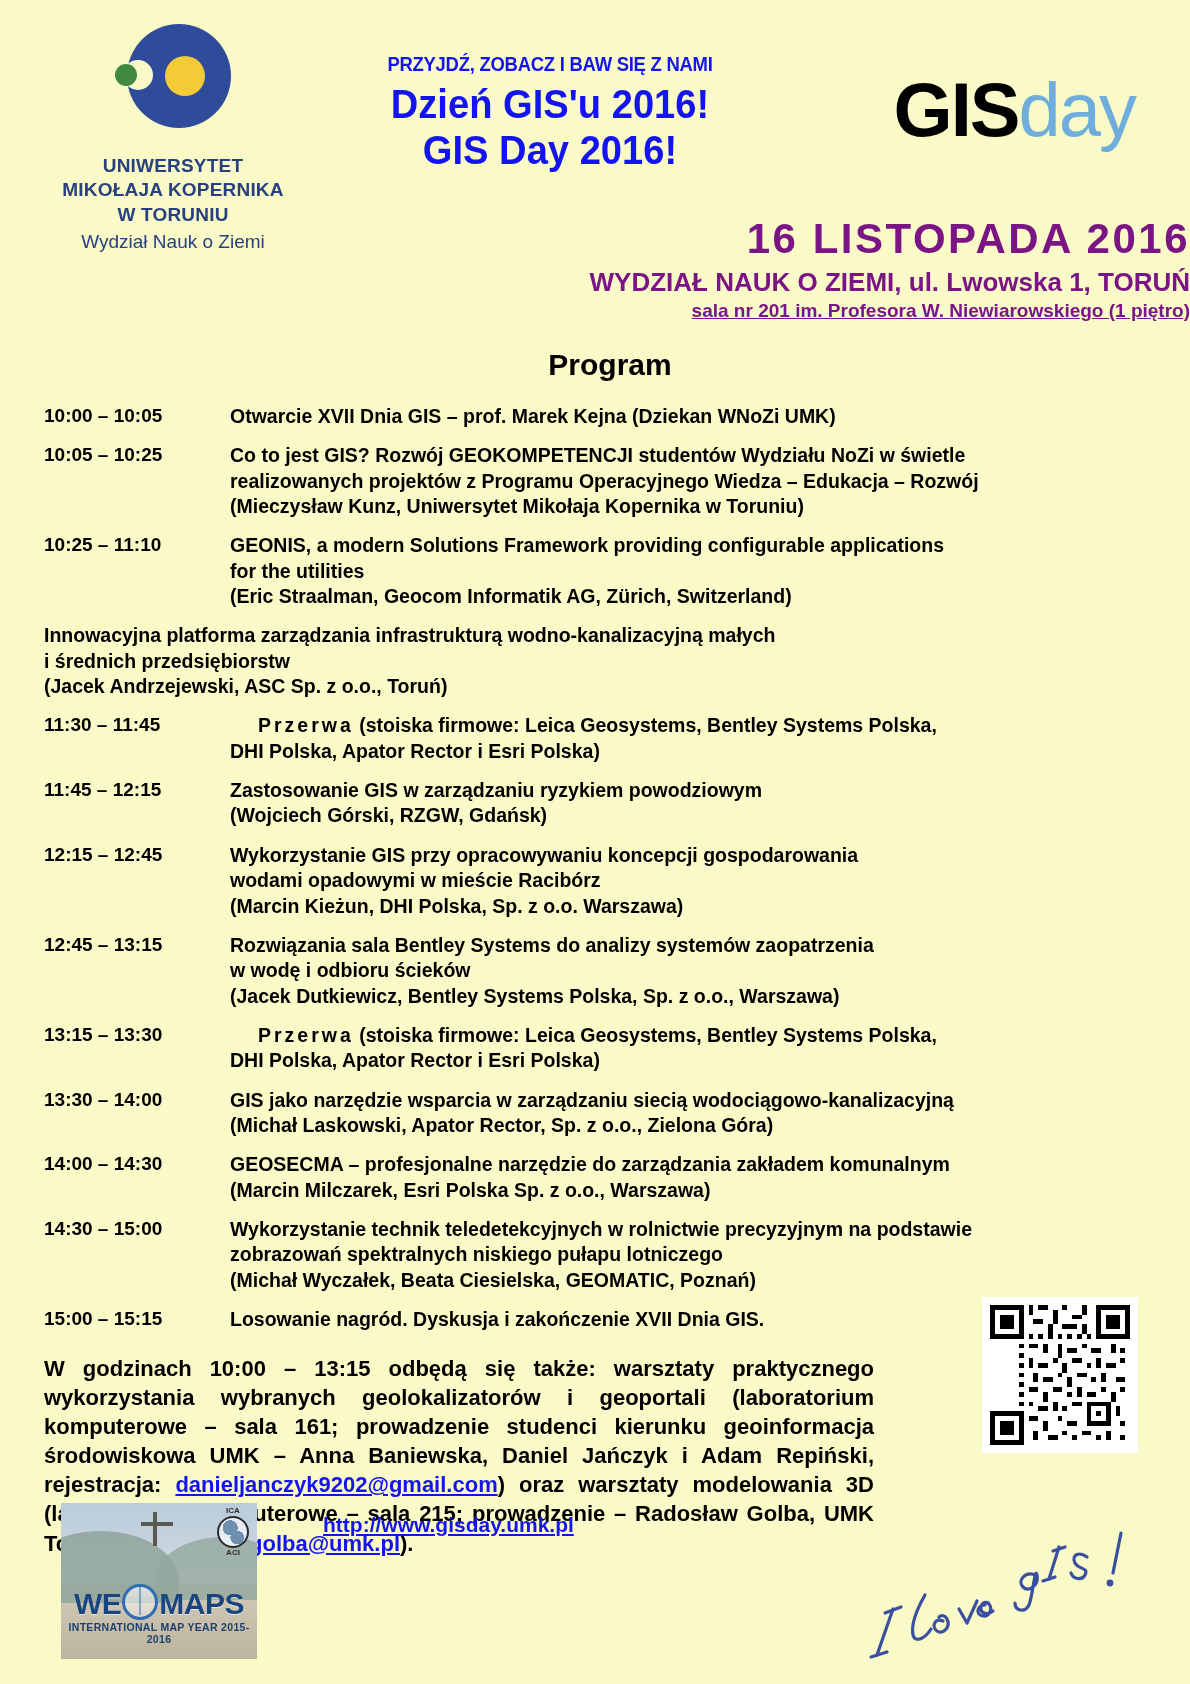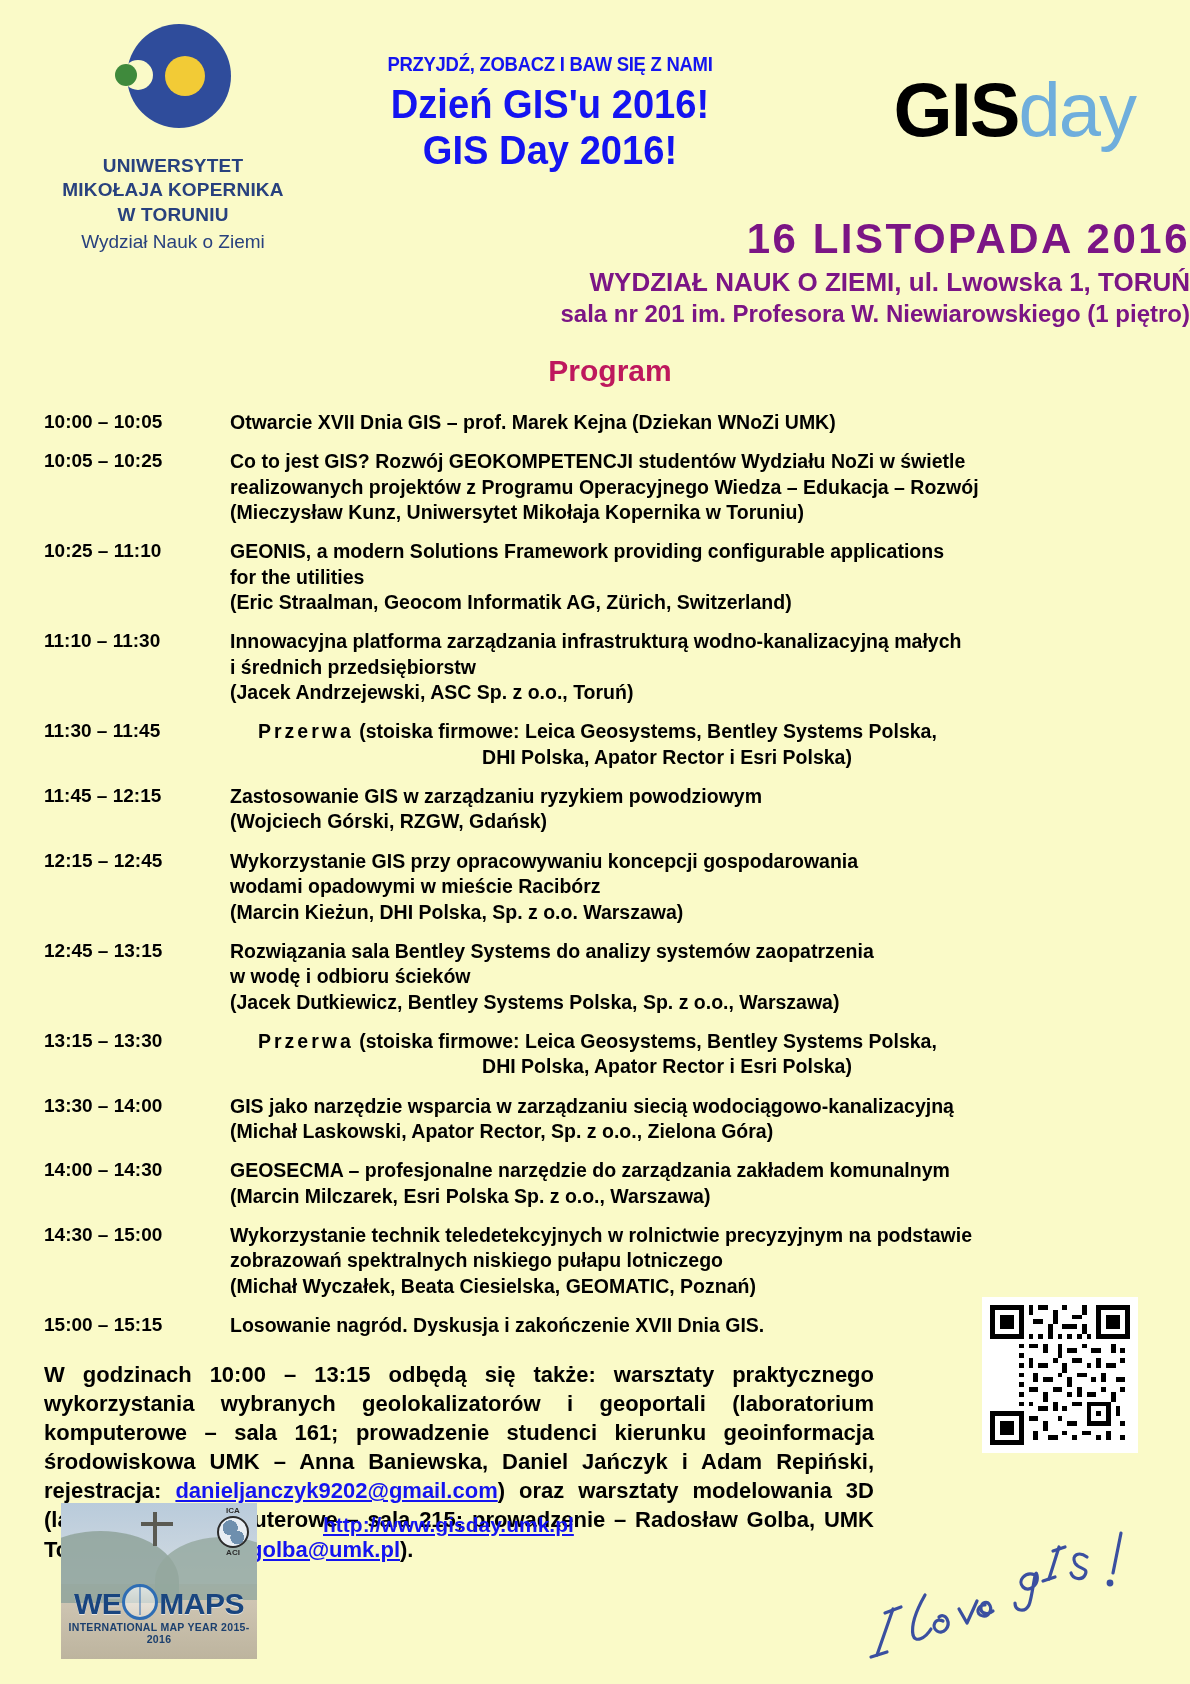--- a/index.html
+++ b/index.html
@@ -139,29 +139,30 @@
     font-weight: bold;
     letter-spacing: 2.5px;
     margin-bottom: 4px;
   }
   .venue-line {
     font-size: 26px;
     font-weight: bold;
     margin-bottom: 2px;
   }
   .room-line {
-    font-size: 24px;
-    font-weight: bold;
+    font-size: 19px;
+    font-weight: bold;
+    text-decoration: underline;
   }
 
   .program-heading {
     text-align: center;
     font-size: 30px;
     font-weight: bold;
-    color: #be185d;
+    color: #000000;
     margin-top: 26px;
     margin-bottom: 22px;
     padding-left: 30px;
   }
 
   
   .program {
     margin: 0 44px 0 44px;
   }
   .prow {
@@ -184,21 +185,21 @@
   .pline { display: block; }
 
   
   .break-row .pbody { padding-left: 0; }
   .break-word {
     letter-spacing: 3px;
     padding-left: 28px;
   }
   .break-line2 {
     display: block;
-    text-align: center;
+    text-align: left;
     padding-right: 42px;
   }
 
   
   .note {
     margin: 22px 44px 0 44px;
     width: 830px;
     font-size: 22px;
     font-weight: bold;
     line-height: 1.32;
@@ -381,21 +382,20 @@
       </div>
       <div class="prow">
         <div class="ptime">10:25 – 11:10</div>
         <div class="pbody">
           <span class="pline">GEONIS, a modern Solutions Framework providing configurable applications</span>
           <span class="pline">for the utilities</span>
           <span class="pline">(Eric Straalman, Geocom Informatik AG, Zürich, Switzerland)</span>
         </div>
       </div>
       <div class="prow">
-        <div class="ptime">11:10 – 11:30</div>
         <div class="pbody">
           <span class="pline">Innowacyjna platforma zarządzania infrastrukturą wodno-kanalizacyjną małych</span>
           <span class="pline">i średnich przedsiębiorstw</span>
           <span class="pline">(Jacek Andrzejewski, ASC Sp. z o.o., Toruń)</span>
         </div>
       </div>
       <div class="prow break-row">
         <div class="ptime">11:30 – 11:45</div>
         <div class="pbody">
           <span class="pline"><span class="break-word">Przerwa</span> <span>(stoiska firmowe: Leica Geosystems, Bentley Systems Polska,</span></span>

